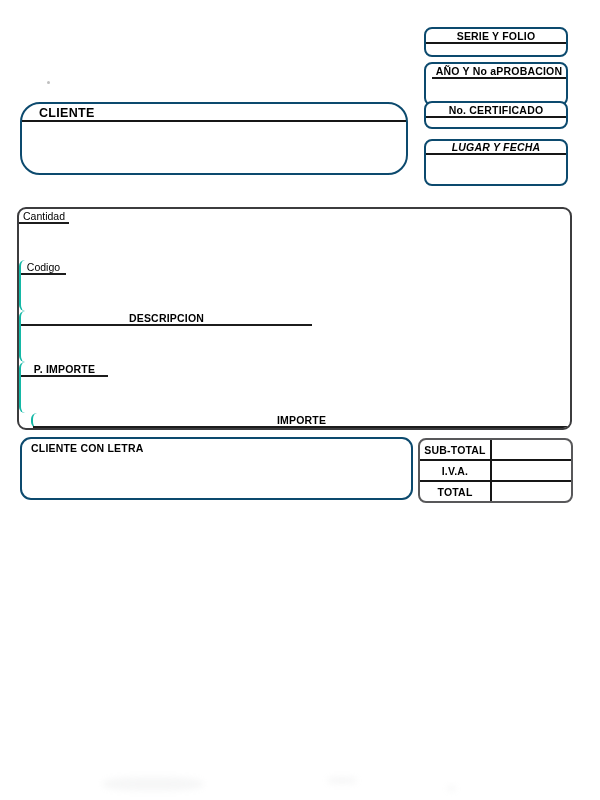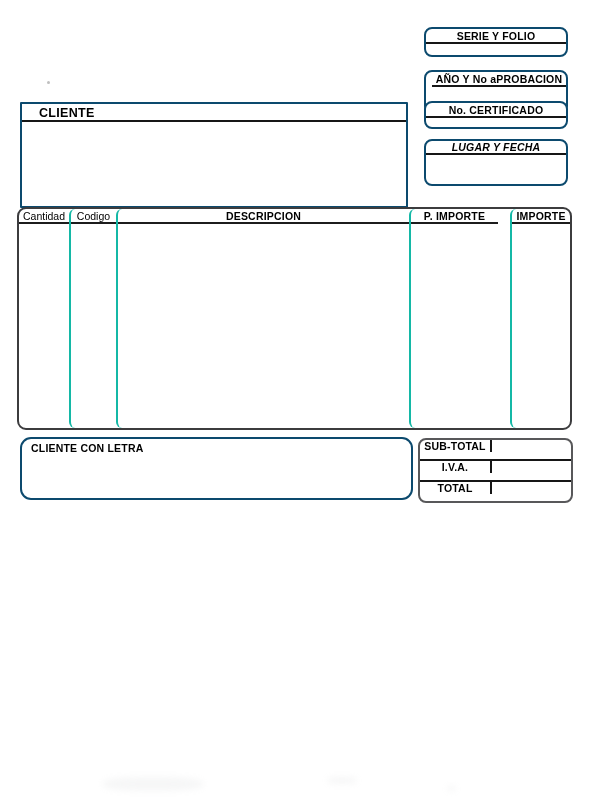--- a/index.html
+++ b/index.html
@@ -44,21 +44,21 @@
     height: 18px;
   }
 
   
   .items-table {
     position: absolute;
     border: 2px solid #3c3c3e;
     border-radius: 9px;
     background: #fff;
     display: flex;
-    flex-direction: row;
+    flex-direction: column;
     overflow: hidden;
   }
   .col { height: 100%; display: flex; flex-direction: column; }
   .col + .col { border-left: 2px solid #14b8a6; border-radius: 6px; }
   .col-hdr {
     height: 15px;
     border-bottom: 2px solid #1c1c1c;
     text-align: center;
     font-size: 10.5px;
     line-height: 14px;
@@ -79,21 +79,21 @@
   
   .totals-box {
     position: absolute;
     border: 2px solid #58585a;
     border-radius: 8px;
     background: #fff;
     display: flex;
     flex-direction: column;
     overflow: hidden;
   }
-  .t-row { flex: 1; display: flex; flex-direction: column; justify-content: center; }
+  .t-row { flex: 1; display: flex; flex-direction: row; justify-content: center; }
   .t-row + .t-row { border-top: 2px solid #161616; }
   .t-label {
     width: 72px;
     border-right: 2px solid #161616;
     font-weight: bold;
     font-size: 10.5px;
     display: flex;
     align-items: center;
     justify-content: center;
     letter-spacing: 0.2px;
@@ -120,36 +120,36 @@
 </head>
 <body>
 
 <span class="speck"></span>
 
 <div class="rbox" style="left:424px; top:27px; width:144px; height:30px;">
   <div class="info-hdr">SERIE Y FOLIO</div>
   <div class="info-field" style="height:12px;"></div>
 </div>
 
-<div class="rbox" style="left:424px; top:70px; width:144px; height:44px;padding-left:6px;">
+<div class="rbox" style="left:424px; top:62px; width:144px; height:44px;padding-left:6px;">
   <div class="info-hdr">AÑO Y No aPROBACION</div>
   <div class="info-field" style="height:10px;"></div>
 </div>
 
 <div class="rbox" style="left:424px; top:101px; width:144px; height:28px;">
   <div class="info-hdr">No. CERTIFICADO</div>
   <div class="info-field" style="height:10px;"></div>
 </div>
 
 <div class="rbox" style="left:424px; top:139px; width:144px; height:47px;font-style:italic;">
   <div class="info-hdr" style="line-height:11px;">LUGAR Y FECHA</div>
   <div class="info-field" style="height:30px;"></div>
 </div>
 
-<div class="rbox" style="left:20px; top:102px; width:388px; height:106px; border-radius:1px;">
+<div class="rbox" style="left:20px; top:102px; width:388px; height:73px; border-radius:20px;">
   <div class="cliente-hdr">CLIENTE</div>
   <div style="height:61px;"></div>
 </div>
 
 <div class="items-table" style="left:17px; top:207px; width:555px; height:223px;">
 
   <div class="col" style="width:50px;">
     <div class="col-hdr">Cantidad</div>
     <div class="col-body"></div>
   </div>

